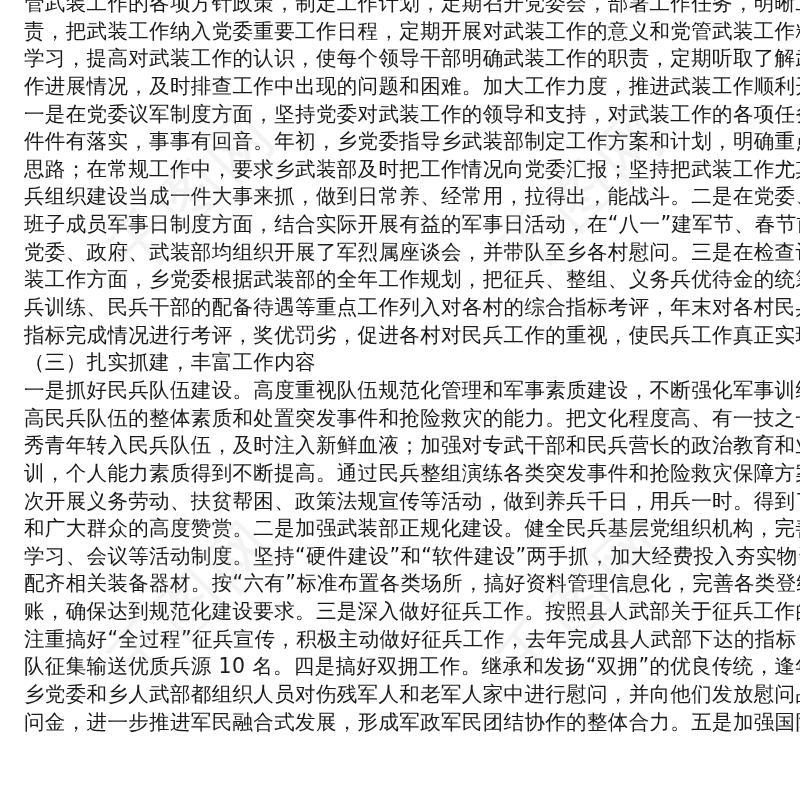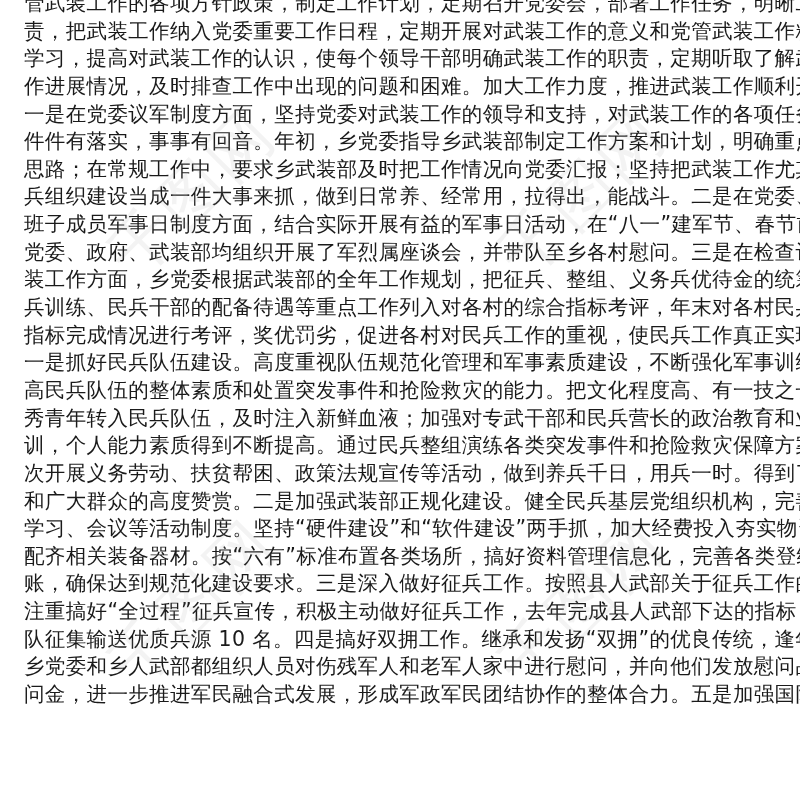--- a/index.html
+++ b/index.html
@@ -53,20 +53,21 @@
   <span class="line">作进展情况，及时排查工作中出现的问题和困难。加大工作力度，推进武装工作顺利开展。</span>
   <span class="line">一是在党委议军制度方面，坚持党委对武装工作的领导和支持，对武装工作的各项任务做到</span>
   <span class="line">件件有落实，事事有回音。年初，乡党委指导乡武装部制定工作方案和计划，明确重点工作</span>
   <span class="line">思路；在常规工作中，要求乡武装部及时把工作情况向党委汇报；坚持把武装工作尤其是民</span>
   <span class="line">兵组织建设当成一件大事来抓，做到日常养、经常用，拉得出，能战斗。二是在党委、政府</span>
   <span class="line">班子成员军事日制度方面，结合实际开展有益的军事日活动，在“八一”建军节、春节前，乡</span>
   <span class="line">党委、政府、武装部均组织开展了军烈属座谈会，并带队至乡各村慰问。三是在检查评估武</span>
   <span class="line">装工作方面，乡党委根据武装部的全年工作规划，把征兵、整组、义务兵优待金的统筹、民</span>
   <span class="line">兵训练、民兵干部的配备待遇等重点工作列入对各村的综合指标考评，年末对各村民兵工作</span>
   <span class="line">指标完成情况进行考评，奖优罚劣，促进各村对民兵工作的重视，使民兵工作真正实现了党</span>
+  <span class="line heading">（三）扎实抓建，丰富工作内容</span>
   <span class="line">一是抓好民兵队伍建设。高度重视队伍规范化管理和军事素质建设，不断强化军事训练，提</span>
   <span class="line">高民兵队伍的整体素质和处置突发事件和抢险救灾的能力。把文化程度高、有一技之长的优</span>
   <span class="line">秀青年转入民兵队伍，及时注入新鲜血液；加强对专武干部和民兵营长的政治教育和业务培</span>
   <span class="line">训，个人能力素质得到不断提高。通过民兵整组演练各类突发事件和抢险救灾保障方案，多</span>
   <span class="line">次开展义务劳动、扶贫帮困、政策法规宣传等活动，做到养兵千日，用兵一时。得到了干部</span>
   <span class="line">和广大群众的高度赞赏。二是加强武装部正规化建设。健全民兵基层党组织机构，完善各类</span>
   <span class="line">学习、会议等活动制度。坚持“硬件建设”和“软件建设”两手抓，加大经费投入夯实物资基础，</span>
   <span class="line">配齐相关装备器材。按“六有”标准布置各类场所，搞好资料管理信息化，完善各类登统计台</span>
   <span class="line">账，确保达到规范化建设要求。三是深入做好征兵工作。按照县人武部关于征兵工作的要求，</span>
   <span class="line">注重搞好“全过程”征兵宣传，积极主动做好征兵工作，去年完成县人武部下达的指标，为部</span>

